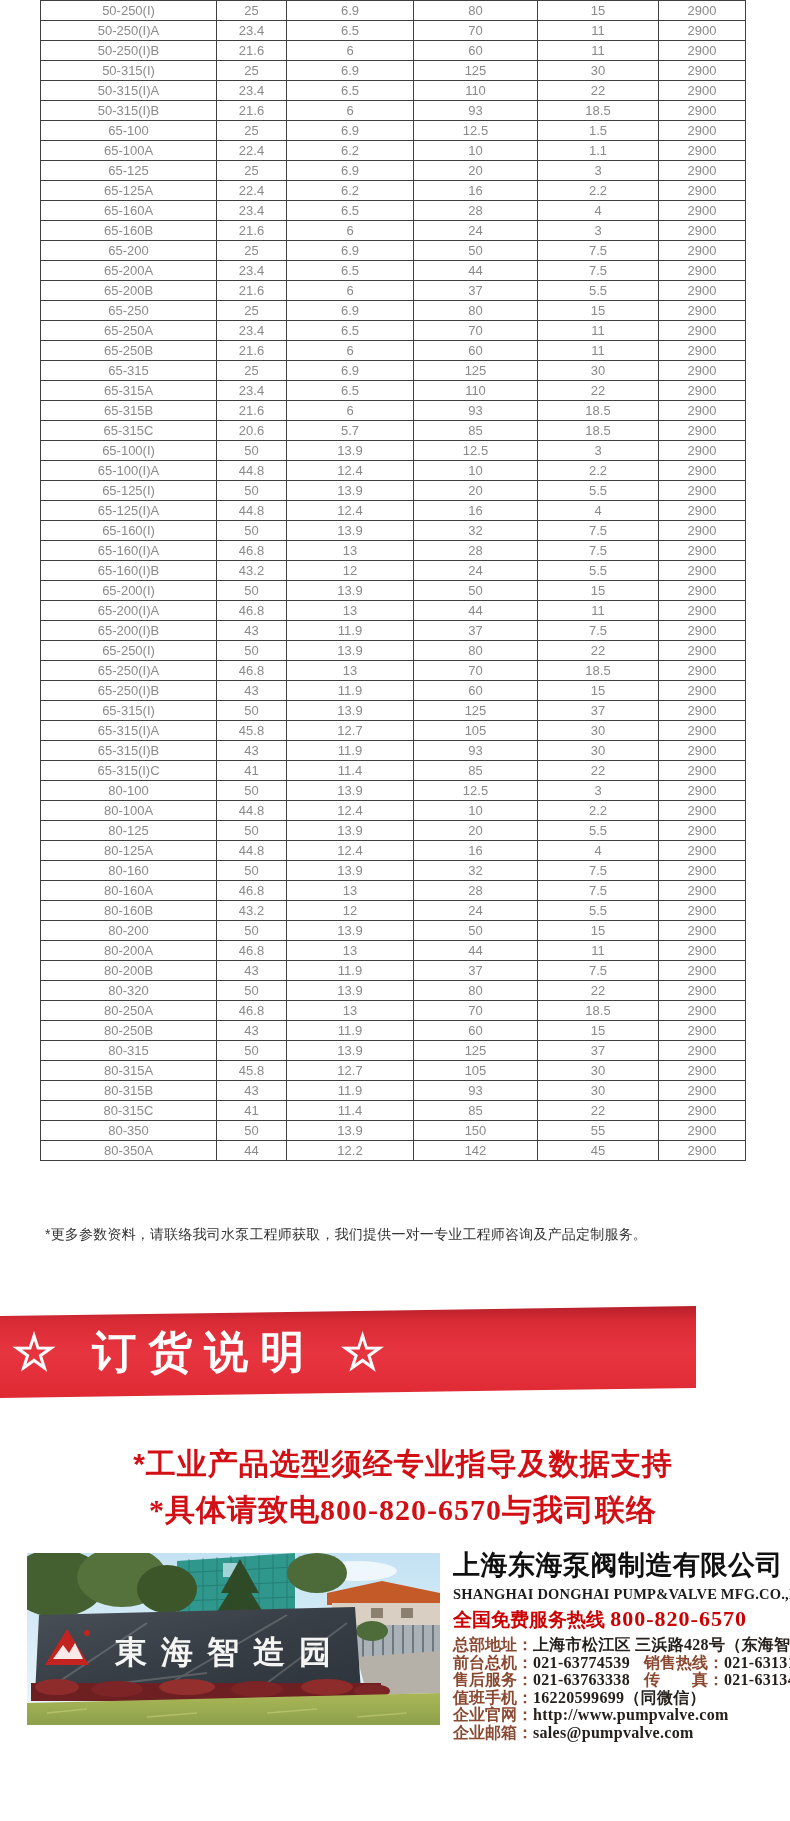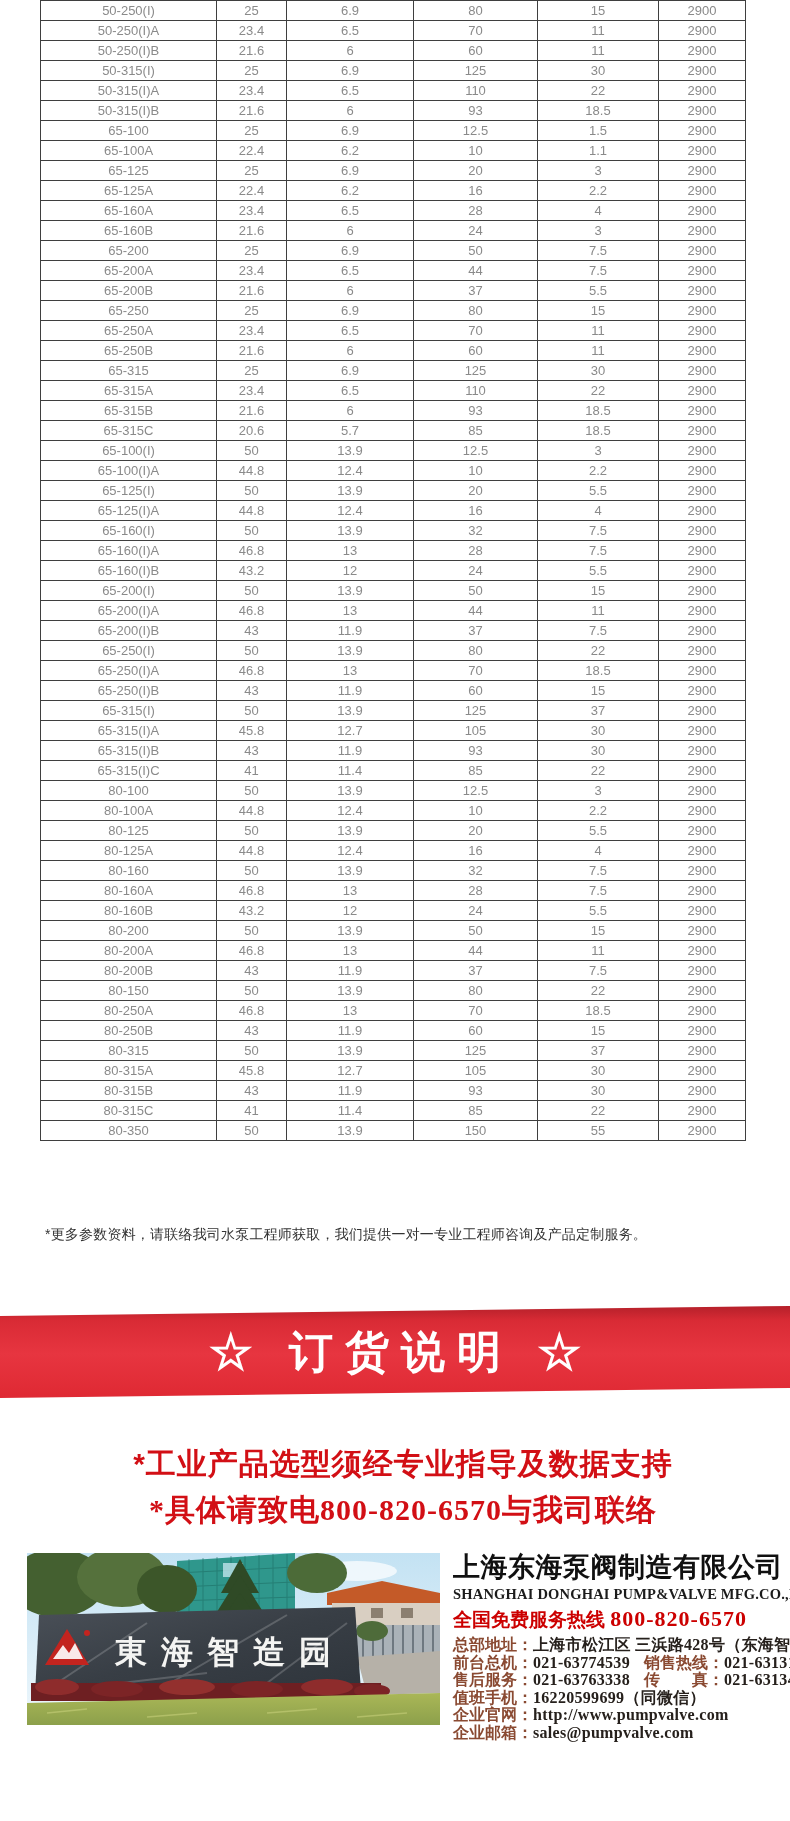--- a/index.html
+++ b/index.html
@@ -31,24 +31,24 @@
     white-space:nowrap;overflow:hidden;
   }
   
   .note{
     position:absolute;left:45px;top:1224px;width:700px;
     font-size:14px;line-height:20px;color:#333;font-weight:500;
     letter-spacing:0.2px;
   }
   
   .banner{
-    position:absolute;left:0;top:1306px;width:790px;height:92px;
+    position:absolute;left:0;top:1306px;width:696px;height:92px;
     background:linear-gradient(180deg,var(--banner-red-dark) 0%, #d92b35 16%, var(--banner-red) 52%, #df2933 100%);
     clip-path:polygon(0 11%, 100% 0%, 100% 89%, 0 100%);
-    display:flex;align-items:center;justify-content:center;
+    display:flex;align-items:center;
   }
   .banner-text{
     color:#fff;font-size:44px;font-weight:900;letter-spacing:12px;
     text-indent:12px;line-height:92px;white-space:nowrap;
   }
   
   .notice{
     position:absolute;left:8px;width:790px;text-align:center;
     color:var(--notice-red);font-weight:900;font-size:30px;line-height:36px;
     letter-spacing:1px;white-space:nowrap;
@@ -57,21 +57,21 @@
   .notice2{top:1492px;font-family:Liberation Serif, serif;}
   
   .photo{
     position:absolute;left:27px;top:1553px;width:413px;height:220px;overflow:hidden;
   }
   .company-info{
     position:absolute;left:453px;top:1551px;width:330px;
   }
   .cname{
     font-size:27px;line-height:32px;font-weight:900;color:#101010;
-    letter-spacing:0.5px;white-space:nowrap;
+    letter-spacing:0.5px;white-space:nowrap;font-family:Liberation Mono, monospace;
   }
   .cname-en{
     font-family:"Liberation Serif",serif;font-weight:700;color:#1c1c1c;
     font-size:14.5px;line-height:16px;margin-top:3px;white-space:nowrap;letter-spacing:0.2px;
   }
   .hotline{
     margin-top:6px;color:var(--hotline-red);font-weight:900;
     font-size:19px;line-height:21px;white-space:nowrap;
   }
   .hotline-num{font-size:22px;font-family:"Liberation Serif",serif;font-weight:700;letter-spacing:1px;}
@@ -485,21 +485,21 @@
         </tr>
         <tr>
           <td>80-200B</td>
           <td>43</td>
           <td>11.9</td>
           <td>37</td>
           <td>7.5</td>
           <td>2900</td>
         </tr>
         <tr>
-          <td>80-150</td>
+          <td>80-320</td>
           <td>50</td>
           <td>13.9</td>
           <td>80</td>
           <td>22</td>
           <td>2900</td>
         </tr>
         <tr>
           <td>80-250A</td>
           <td>46.8</td>
           <td>13</td>
@@ -546,20 +546,28 @@
           <td>85</td>
           <td>22</td>
           <td>2900</td>
         </tr>
         <tr>
           <td>80-350</td>
           <td>50</td>
           <td>13.9</td>
           <td>150</td>
           <td>55</td>
+          <td>2900</td>
+        </tr>
+        <tr>
+          <td>80-350A</td>
+          <td>44</td>
+          <td>12.2</td>
+          <td>142</td>
+          <td>45</td>
           <td>2900</td>
         </tr>
       </tbody>
   </table>
 
   <div class="note">*更多参数资料，请联络我司水泵工程师获取，我们提供一对一专业工程师咨询及产品定制服务。</div>
 
   <div class="banner">
     <span class="banner-text">☆ 订货说明 ☆</span>
   </div>

